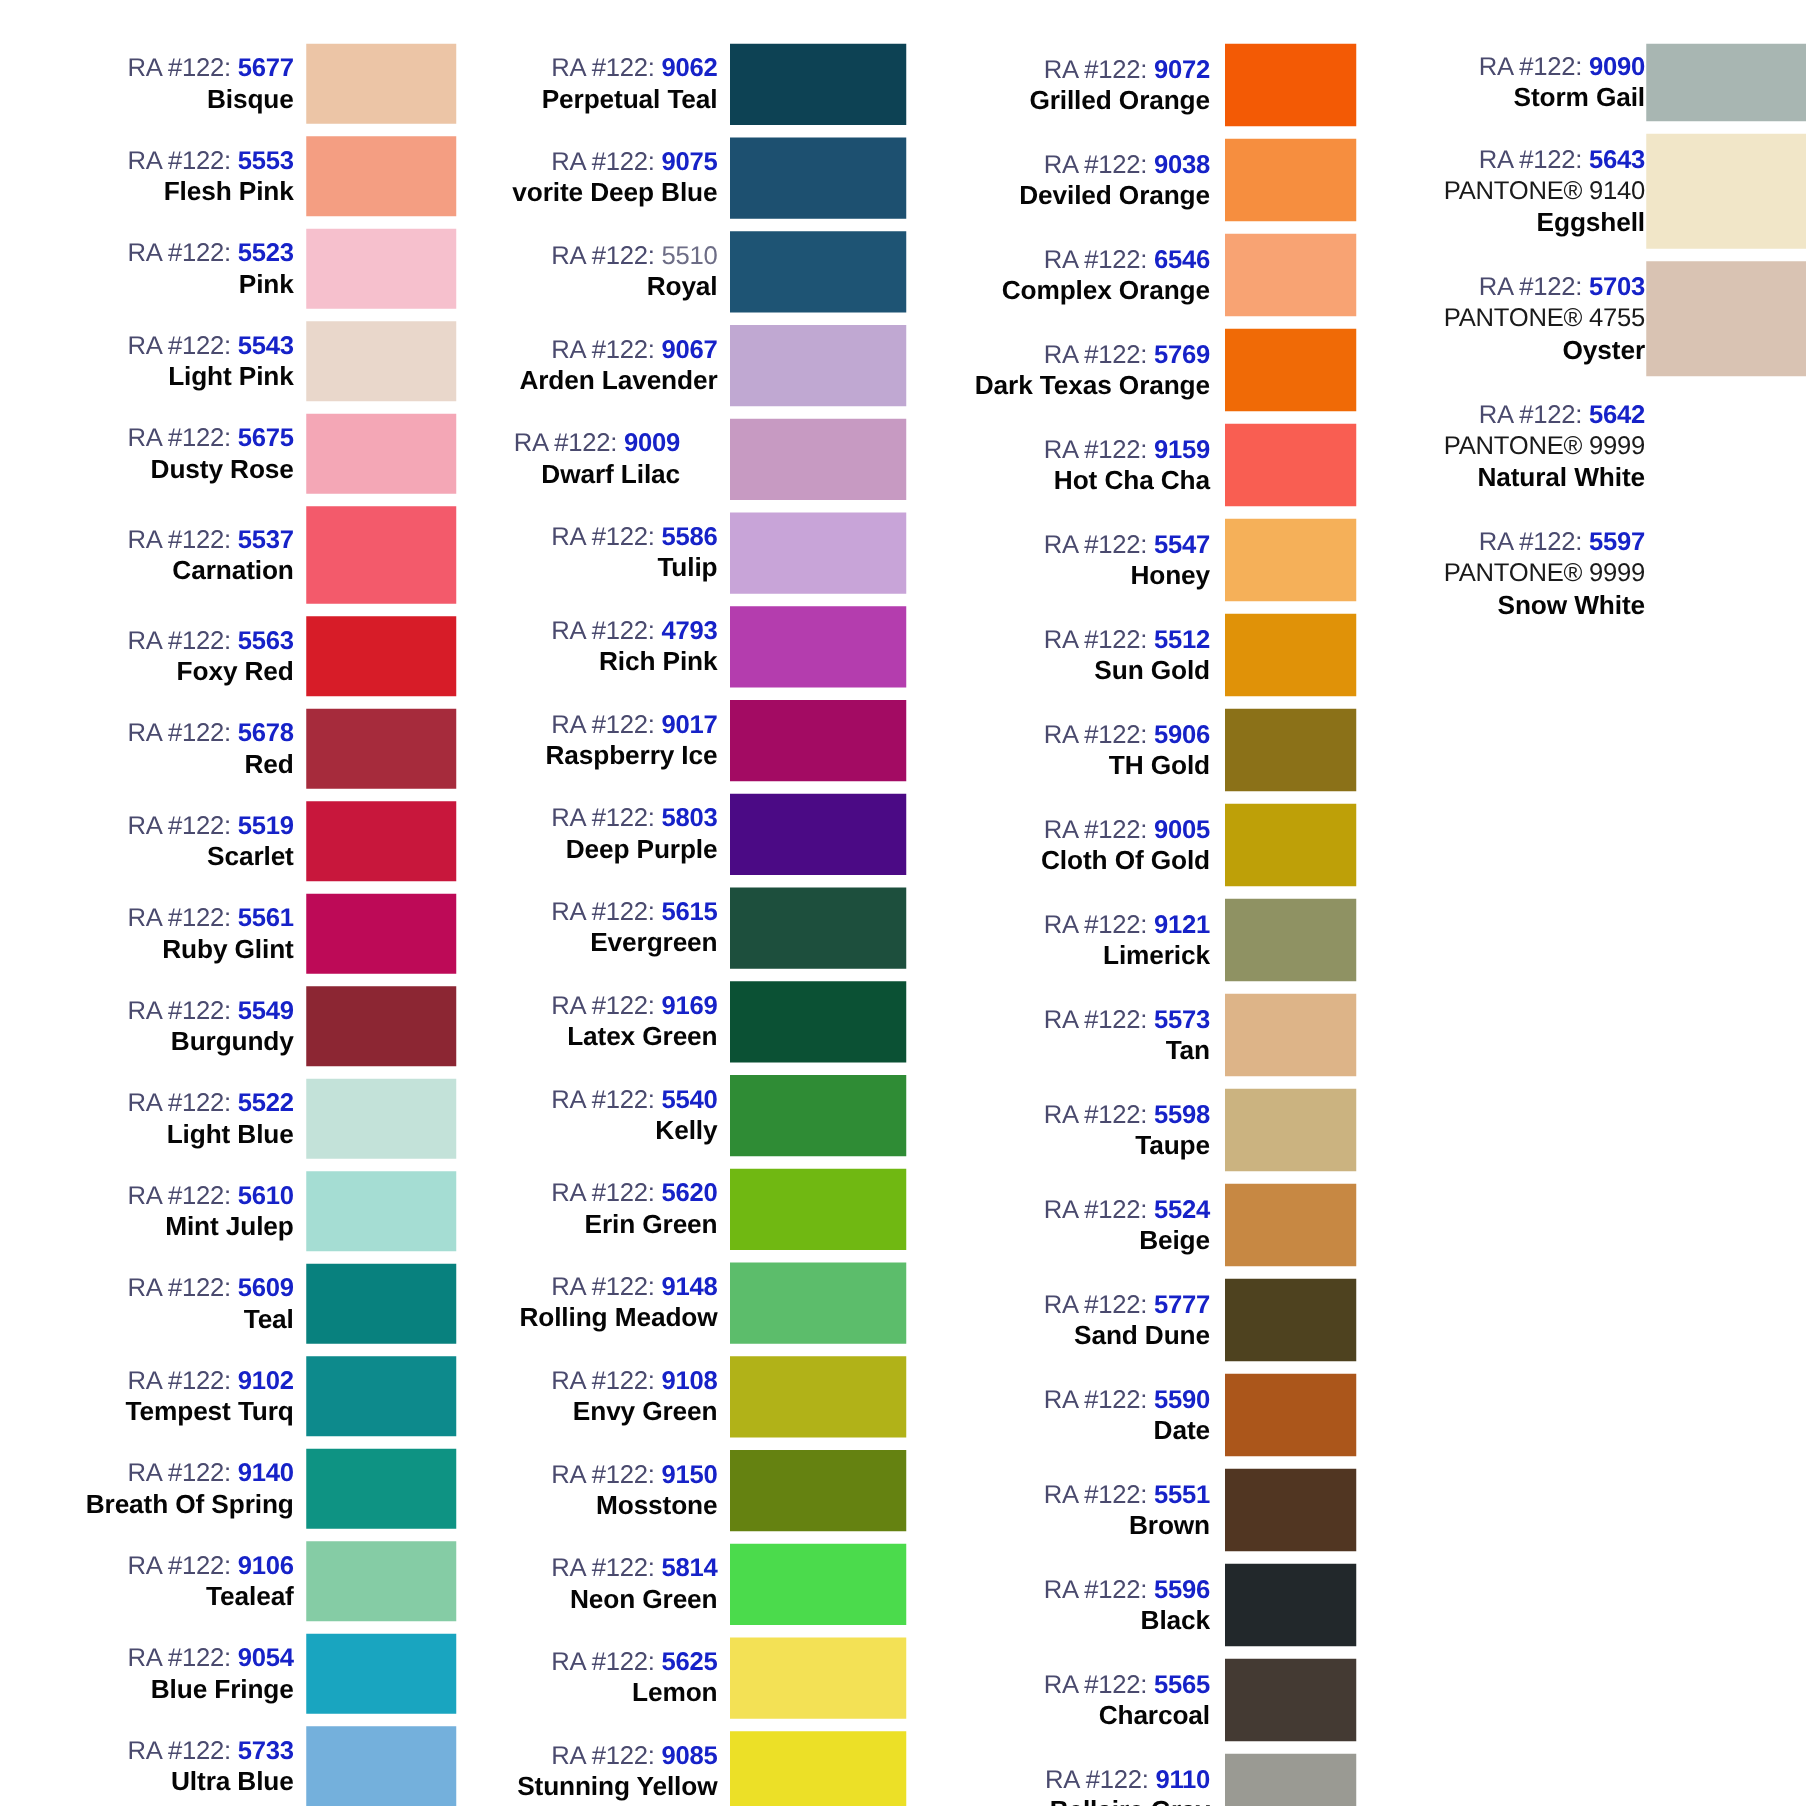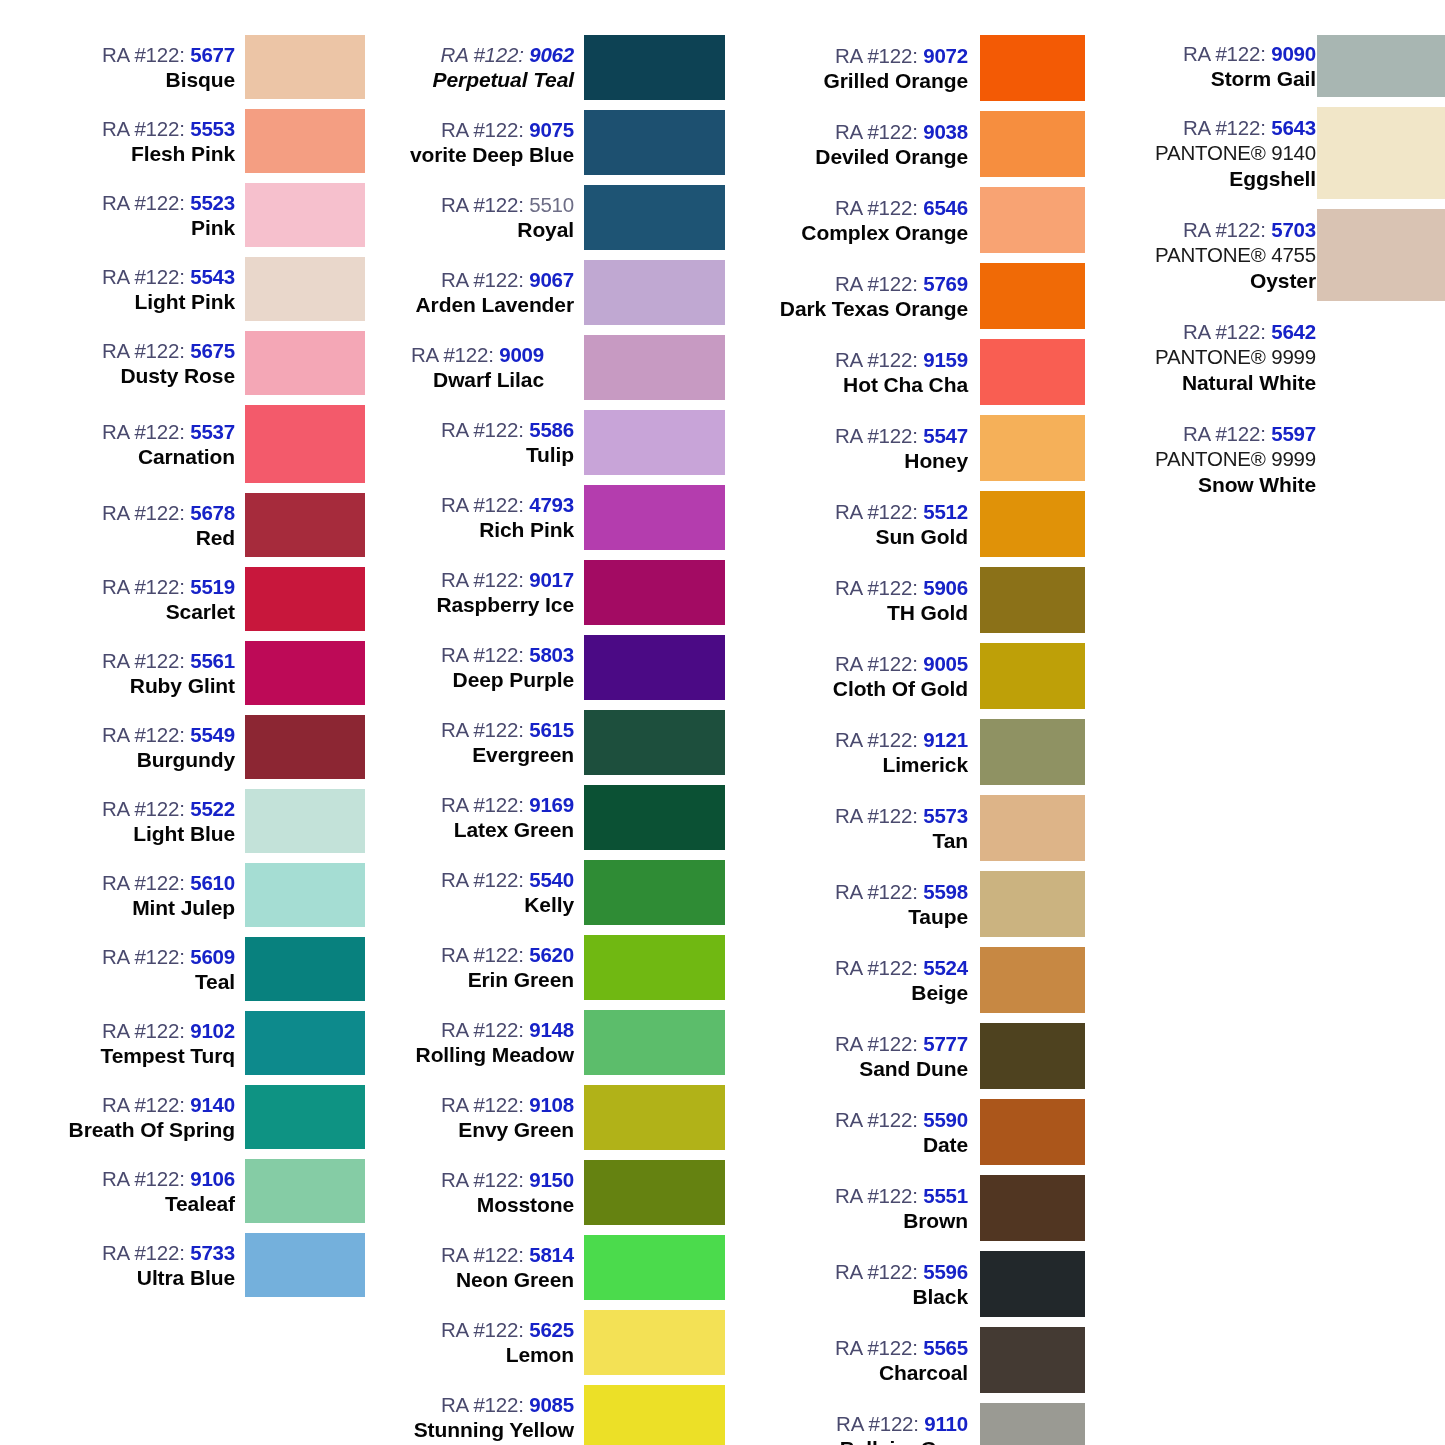--- a/index.html
+++ b/index.html
@@ -150,20 +150,27 @@
       </div>
       <div class="swatch-row" style="height: 88px;">
         <div class="labels">
           <div class="code-line"><span class="code-prefix">RA #122:</span> <span class="code-num">5537</span></div>
           <div class="name-line">Carnation</div>
         </div>
         <div class="swatch" style="height: 78px; margin-top: 5px; background: rgb(243, 90, 107);"></div>
       </div>
       <div class="swatch-row" style="height: 74px;">
         <div class="labels">
+          <div class="code-line"><span class="code-prefix">RA #122:</span> <span class="code-num">5563</span></div>
+          <div class="name-line">Foxy Red</div>
+        </div>
+        <div class="swatch" style="height: 64px; margin-top: 5px; background: rgb(215, 28, 40);"></div>
+      </div>
+      <div class="swatch-row" style="height: 74px;">
+        <div class="labels">
           <div class="code-line"><span class="code-prefix">RA #122:</span> <span class="code-num">5678</span></div>
           <div class="name-line">Red</div>
         </div>
         <div class="swatch" style="height: 64px; margin-top: 5px; background: rgb(166, 43, 60);"></div>
       </div>
       <div class="swatch-row" style="height: 74px;">
         <div class="labels">
           <div class="code-line"><span class="code-prefix">RA #122:</span> <span class="code-num">5519</span></div>
           <div class="name-line">Scarlet</div>
         </div>
@@ -220,28 +227,35 @@
       </div>
       <div class="swatch-row" style="height: 74px;">
         <div class="labels">
           <div class="code-line"><span class="code-prefix">RA #122:</span> <span class="code-num">9106</span></div>
           <div class="name-line">Tealeaf</div>
         </div>
         <div class="swatch" style="height: 64px; margin-top: 5px; background: rgb(133, 204, 165);"></div>
       </div>
       <div class="swatch-row" style="height: 74px;">
         <div class="labels">
+          <div class="code-line"><span class="code-prefix">RA #122:</span> <span class="code-num">9054</span></div>
+          <div class="name-line">Blue Fringe</div>
+        </div>
+        <div class="swatch" style="height: 64px; margin-top: 5px; background: rgb(25, 165, 192);"></div>
+      </div>
+      <div class="swatch-row" style="height: 74px;">
+        <div class="labels">
           <div class="code-line"><span class="code-prefix">RA #122:</span> <span class="code-num">5733</span></div>
           <div class="name-line">Ultra Blue</div>
         </div>
         <div class="swatch" style="height: 64px; margin-top: 5px; background: rgb(116, 176, 220);"></div>
       </div>
     </div>
     <div class="column col-2">
-      <div class="swatch-row" style="height: 75px; font-style: italic;">
+      <div class="swatch-row" style="height: 75px;">
         <div class="labels">
           <div class="code-line"><span class="code-prefix">RA #122:</span> <span class="code-num">9062</span></div>
           <div class="name-line">Perpetual Teal</div>
         </div>
         <div class="swatch" style="height: 65px; margin-top: 5px; background: rgb(13, 66, 84);"></div>
       </div>
       <div class="swatch-row clipped" style="height: 75px;">
         <div class="labels">
           <div class="code-line"><span class="code-prefix">RA #122:</span> <span class="code-num">9075</span></div>
           <div class="name-line">vorite Deep Blue</div>

